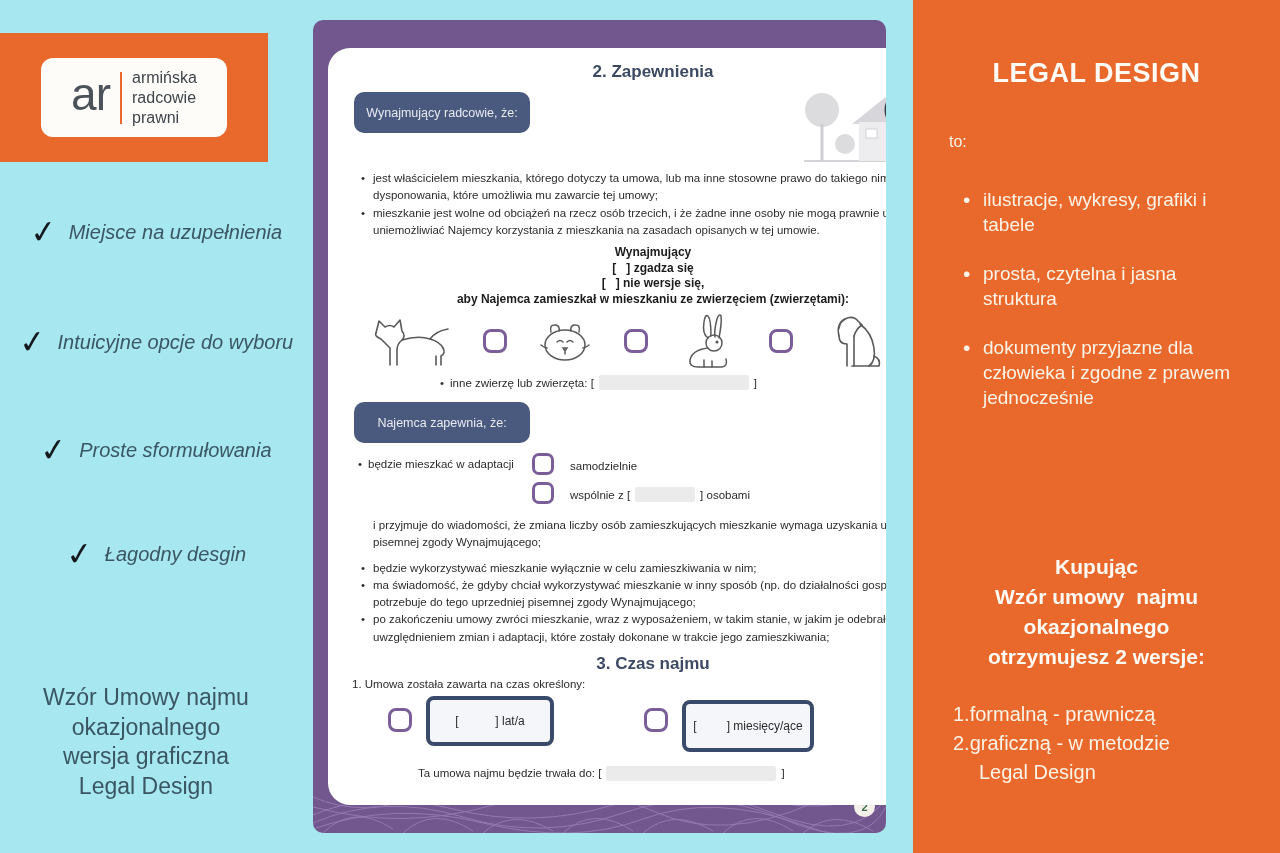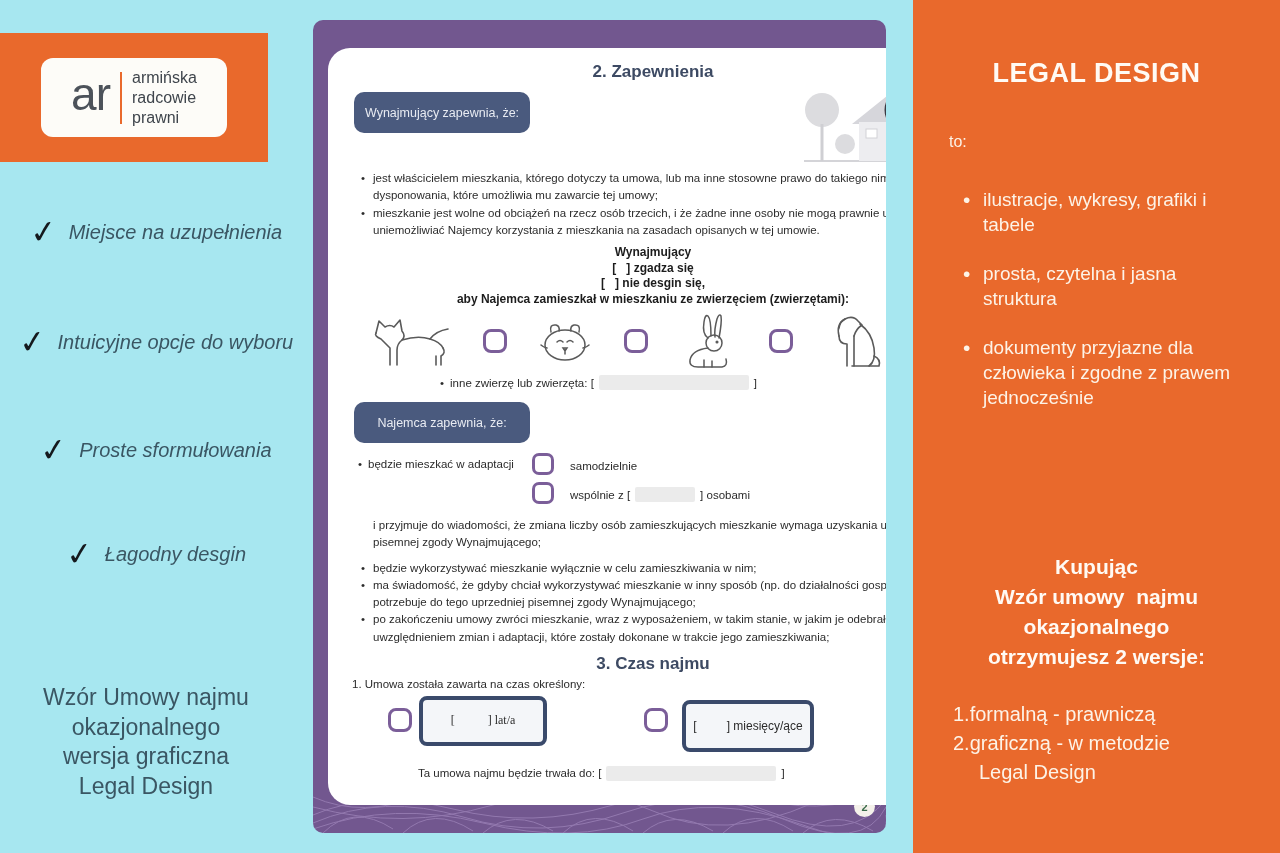--- a/index.html
+++ b/index.html
@@ -73,21 +73,21 @@
 
   .ack { margin:6px 0 0 21px; font-size:11.5px; color:#2b2b2b; line-height:1.5; }
 
   .term-label { font-size:11.5px; color:#2b2b2b; margin:4px 0 0 0; }
   .term-row { position:relative; height:58px; margin-top:6px; }
   .term-check-a { position:absolute; left:36px; top:12px; }
   .term-check-b { position:absolute; left:292px; top:12px; }
   .option-box { position:absolute; border:4px solid #3a4a6b; background:#f4f6f9; border-radius:8px;
                 font-size:12px; color:#2b2b2b; display:flex; align-items:center; justify-content:center;
                 white-space:pre; }
-  .years-box { left:67px; top:0; width:128px; height:50px;font-family:Liberation Serif, serif; }
+  .years-box { left:74px; top:0; width:128px; height:50px; }
   .months-box { left:330px; top:4px; width:132px; height:52px; }
   .until-row { margin:12px 0 0 66px; }
 
   
   .right-panel { position:absolute; left:913px; top:0; width:367px; height:853px; background:#e9692c;
                  color:#fdf3e7; }
   .rp-title { margin-top:58px; text-align:center; font-size:27px; font-weight:bold; color:#fffaf4;
               letter-spacing:0.5px; }
   .rp-subtitle { margin-top:44px; text-align:left; font-size:16px;padding-left:36px; }
   .rp-bullets { list-style:none; margin:36px 26px 0 50px; font-size:19px; line-height:25px; }
@@ -151,21 +151,21 @@
         <path d="M250 48 Q280 20 320 46 M330 48 Q360 22 400 46 M410 48 Q440 20 480 46"></path>
         <path d="M490 48 Q520 22 560 46 M0 12 Q50 34 110 10 M440 10 Q500 34 573 6"></path>
       </g>
     </svg>
     <div class="page-num">2</div>
 
     <div class="page">
       <div class="sec-title">2. Zapewnienia</div>
 
       <div class="intro-row">
-        <div class="pill landlord">Wynajmujący zapewnia, że:</div>
+        <div class="pill landlord">Wynajmujący radcowie, że:</div>
         <span class="house-wrap">
           <svg width="150" height="96" viewBox="0 0 150 96">
             <line x1="4" y1="89" x2="146" y2="89" stroke="#d4d4d8" stroke-width="2"></line>
             <circle cx="22" cy="38" r="17" fill="#dcdcdf"></circle>
             <rect x="20.5" y="52" width="3" height="37" fill="#cfcfd3"></rect>
             <circle cx="45" cy="72" r="10" fill="#dcdcdf"></circle>
             <rect x="118" y="24" width="9" height="16" fill="#e3e3e7"></rect>
             <polygon points="52,52 97,16 142,52" fill="#d6d6db"></polygon>
             <rect x="59" y="50" width="76" height="39" fill="#ededf0"></rect>
             <rect x="88" y="66" width="15" height="23" fill="#ffffff" stroke="#d2d2d6"></rect>
@@ -182,21 +182,21 @@
       </div>
 
       <ul class="points">
         <li>jest właścicielem mieszkania, którego dotyczy ta umowa, lub ma inne stosowne prawo do takiego nim dysponowania, które umożliwia mu zawarcie tej umowy;</li>
         <li>mieszkanie jest wolne od obciążeń na rzecz osób trzecich, i że żadne inne osoby nie mogą prawnie utrudniać ani uniemożliwiać Najemcy korzystania z mieszkania na zasadach opisanych w tej umowie.</li>
       </ul>
 
       <div class="consent">
         <div>Wynajmujący</div>
         <div>[   ] zgadza się</div>
-        <div>[   ] nie desgin się,</div>
+        <div>[   ] nie wersje się,</div>
         <div>aby Najemca zamieszkał w mieszkaniu ze zwierzęciem (zwierzętami):</div>
       </div>
 
       <div class="animals-row">
         <svg class="animal" width="84" height="52" viewBox="0 0 84 52">
           <g fill="none" stroke="#5a5a5a" stroke-width="1.6" stroke-linecap="round" stroke-linejoin="round">
             <path d="M10 18 L13 6 L19 12 Q24 9 28 12 L34 5 L36 16 Q40 21 36 25 Q52 20 64 24 Q74 27 77 33"></path>
             <path d="M77 33 Q80 38 75 41 L75 50 M70 50 L70 41"></path>
             <path d="M36 25 Q31 29 31 35 L31 50 M24 50 L24 33 Q18 27 15 24 Q8 21 10 18"></path>
             <path d="M64 24 Q70 16 82 14"></path>

